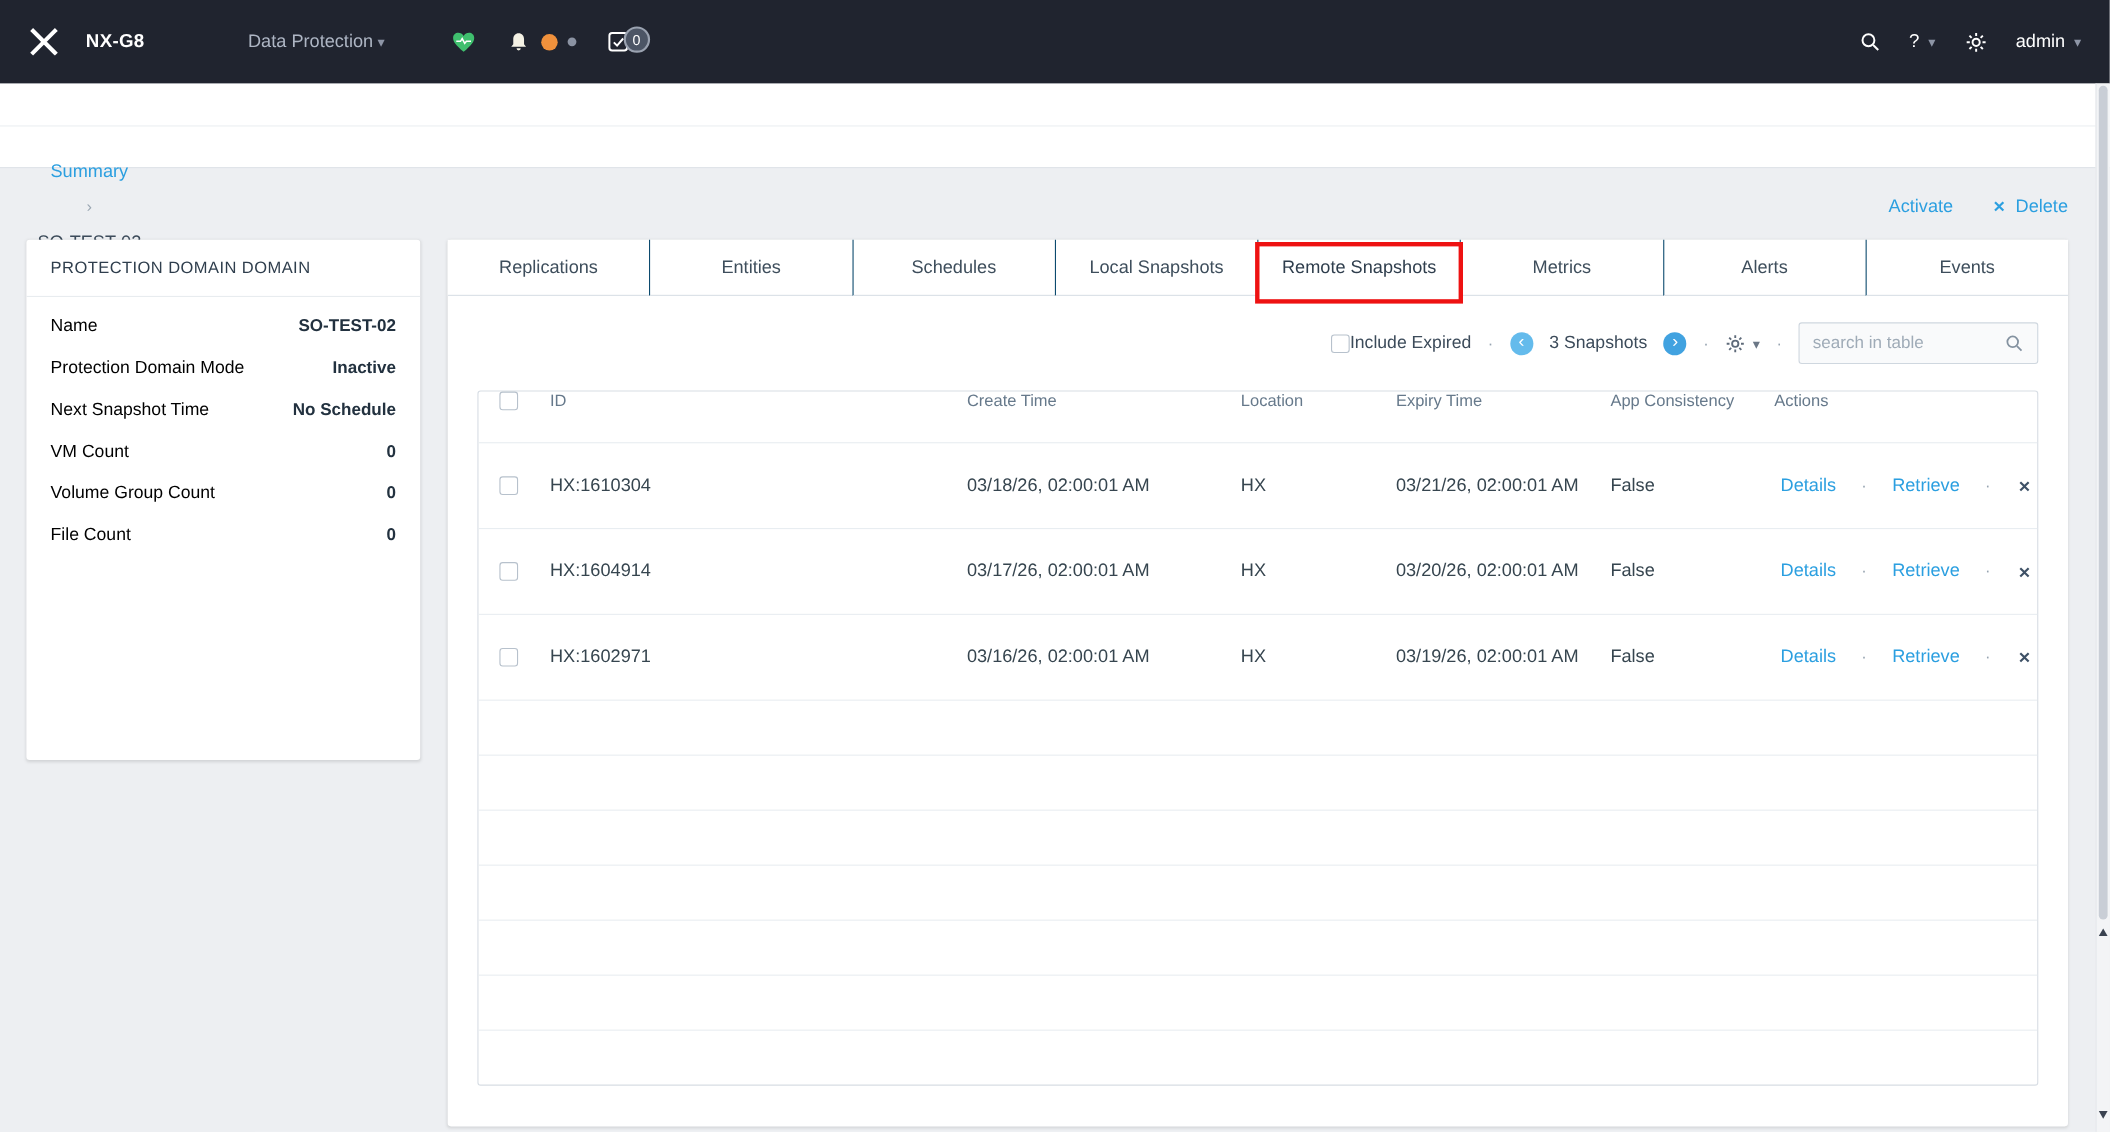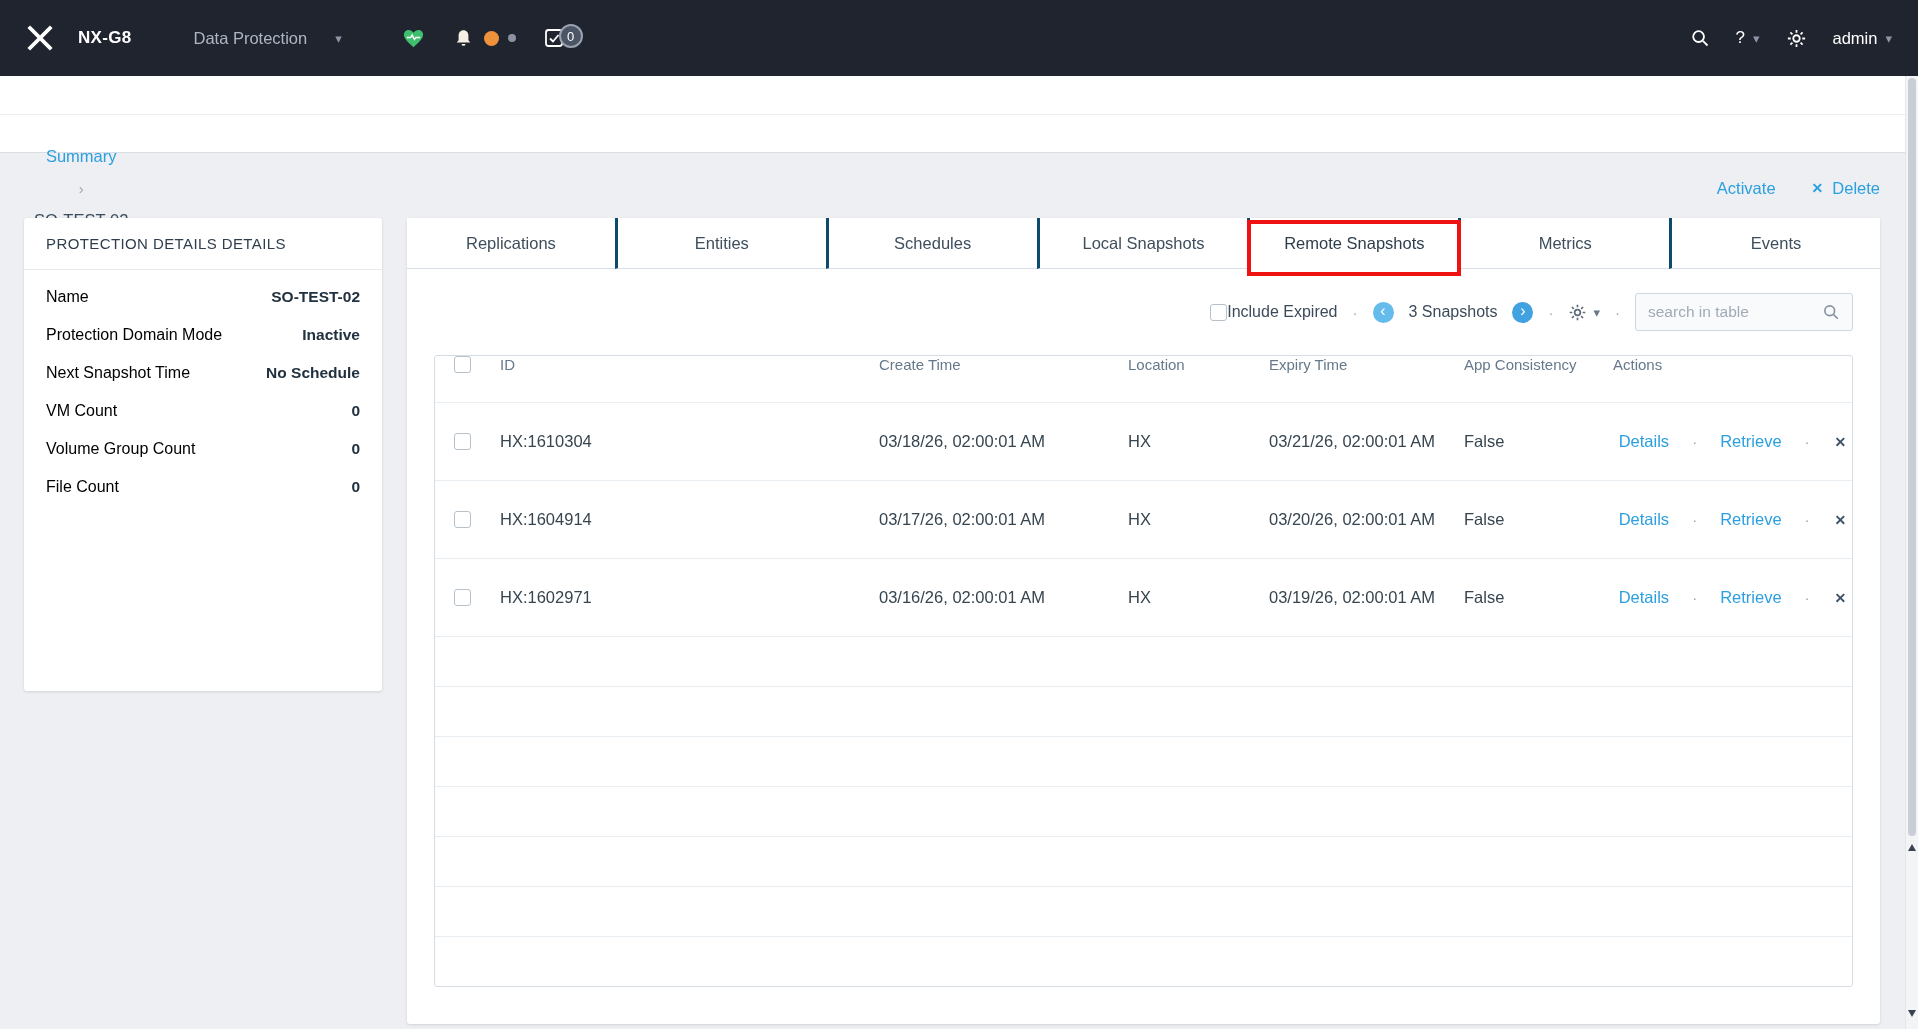--- a/index.html
+++ b/index.html
@@ -12,21 +12,21 @@
     color: #3c4b5a;
   }
 
   
   .app-header {
     position: absolute; top: 0; left: 0; width: 1918px; height: 76px;
     background: #20242f; display: flex; align-items: center; padding: 0 26px;
   }
   .logo { width: 28px; height: 28px; margin-right: 24px; cursor: pointer; display:flex; align-items:center; }
   .cluster-name { color: #fff; font-weight: 700; font-size: 17px; letter-spacing: .3px; margin-right: 62px; }
-  .nav-menu { display: flex; align-items: center; gap: 28px; color: #aeb6c4; font-size: 16.5px; cursor: pointer; }
+  .nav-menu { display: flex; align-items: center; gap: 4px; color: #aeb6c4; font-size: 16.5px; cursor: pointer; margin-left: 32px; }
   .chev { font-size: 13px; color: #8d95a6; line-height: 1; }
   .status-icons { display: flex; align-items: center; margin-left: 60px; }
   .icon-btn { cursor: pointer; display: flex; align-items: center; }
   .heart-wrap { margin-right: 28px; }
   .bell-wrap { margin-right: 10px; }
   .dot-orange { width: 15px; height: 15px; border-radius: 50%; background: #f0913c; margin-right: 9px; cursor: pointer; }
   .dot-gray { width: 8px; height: 8px; border-radius: 50%; background: #8b93a3; margin-right: 28px; cursor: pointer; }
   .tasks-wrap { position: relative; }
   .task-badge {
     position: absolute; left: 15px; top: -4px; min-width: 24px; height: 24px; padding: 0 4px;
@@ -70,21 +70,21 @@
   .detail-label { color: #000000; }
   .detail-value { color: #22313f; font-weight: 700; font-size: 15.5px; text-align: right; }
 
   .main-card { position: absolute; top: 218px; left: 407px; width: 1473px; height: 806px; }
 
   
   .tabs { display: flex; height: 51px; }
   .tab {
     flex: 1; display: flex; align-items: center; justify-content: center;
     font-size: 16.5px; color: #3e4e5c; cursor: pointer; position: relative;
-    border-bottom: 1px solid #d9dfe6; border-left: 3px solid #0c4a6e; background: #fff;
+    border-bottom: 1px solid #d9dfe6; border-left: 1px solid #0c4a6e; background: #fff;
   }
   .tab:first-child { border-left: none; }
   .tab.active { border-bottom-color: transparent; color: #2f3e4d; }
   .red-annotation {
     position: absolute; left: -3px; right: -3px; top: 2px; bottom: -8px;
     border: 4px solid #ee1212; pointer-events: none; z-index: 4;
   }
 
   
   .toolbar {
@@ -219,21 +219,21 @@
   <span class="page-actions">
     <span class="link">Activate</span>
     <span class="delete-action link">
       <span class="close-glyph">✕</span>
       <span>Delete</span>
     </span>
   </span>
 </div>
 
 <div class="card details-card">
-  <div class="details-title">PROTECTION DETAILS DETAILS</div>
+  <div class="details-title">PROTECTION DOMAIN DOMAIN</div>
   <div class="details-rows">
     <div class="detail-row">
       <span class="detail-label">Name</span>
       <span class="detail-value">SO-TEST-02</span>
     </div>
     <div class="detail-row">
       <span class="detail-label">Protection Domain Mode</span>
       <span class="detail-value">Inactive</span>
     </div>
     <div class="detail-row">
@@ -269,20 +269,23 @@
       </div>
     <div class="tab">
         <span>Local Snapshots</span>
       </div>
     <div class="tab active">
       <span>Remote Snapshots</span>
       <span class="red-annotation"></span>
     </div>
     <div class="tab">
         <span>Metrics</span>
+      </div>
+    <div class="tab">
+        <span>Alerts</span>
       </div>
     <div class="tab">
         <span>Events</span>
       </div>
   </div>
 
   <div class="toolbar">
     <span class="include-expired">
       <span class="checkbox"></span>
       <span>Include Expired</span>

